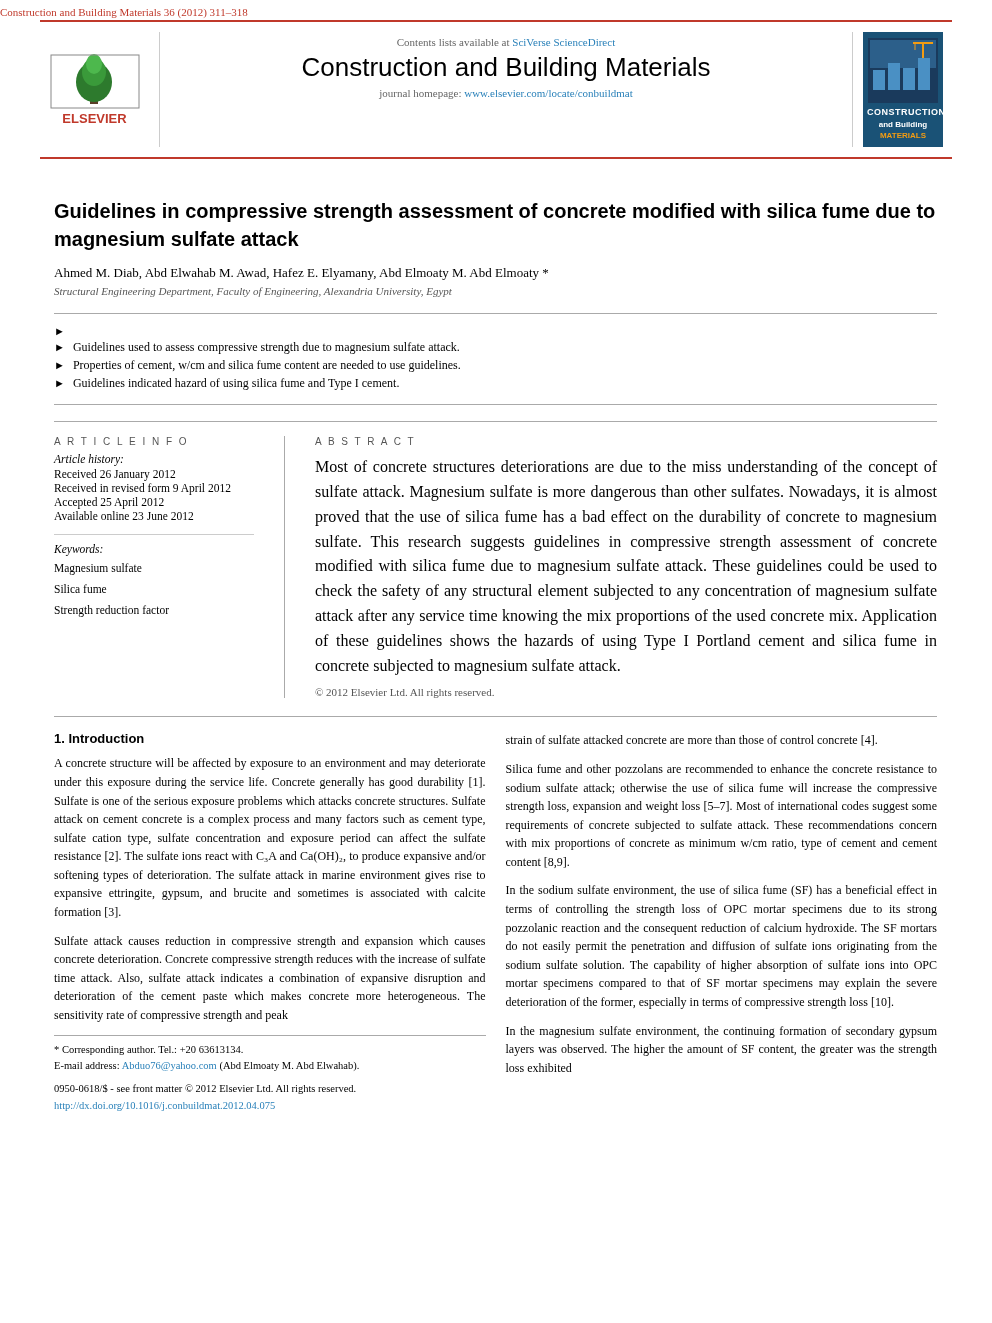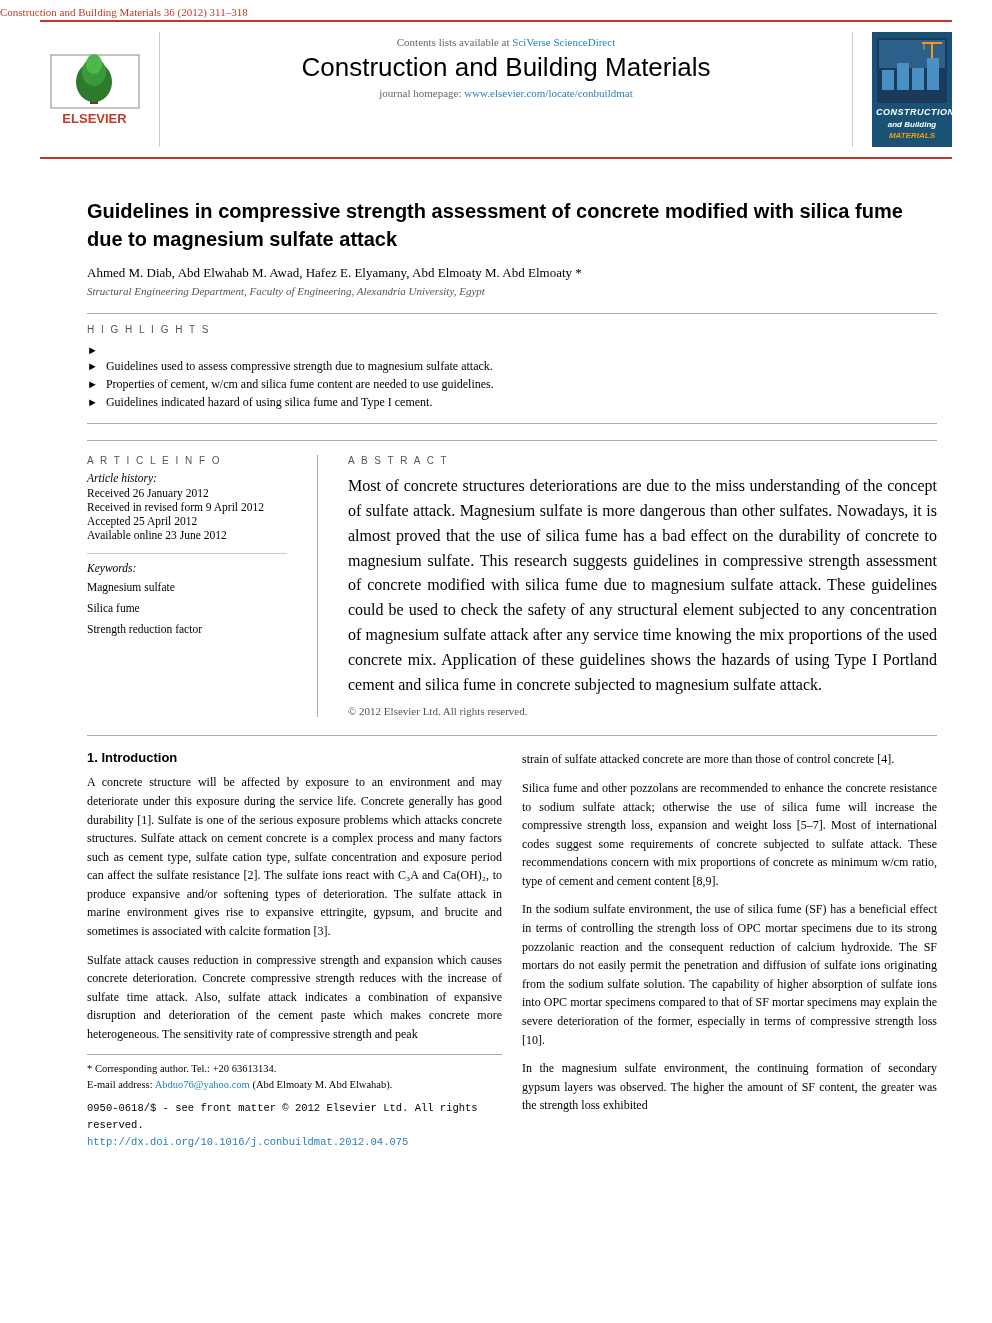--- a/index.html
+++ b/index.html
@@ -60,24 +60,23 @@
 
     .center-info .homepage-line {
       font-size: 11px;
       color: #666;
     }
 
     .journal-header .right-logo {
       width: 100px;
       display: flex;
       align-items: center;
-      justify-content: flex-end;
+      justify-content: flex-start;
       border-left: 1px solid #ccc;
       padding-left: 10px;
-      font-style: italic;
     }
 
     .right-logo-box {
       width: 80px;
       background: #1a5276;
       color: #fff;
       text-align: center;
       padding: 6px 4px;
       font-size: 8px;
       font-family: Arial, sans-serif;
@@ -94,21 +93,21 @@
     }
 
     .right-logo-box .materials-text {
       font-size: 8px;
       color: #f39c12;
       font-weight: bold;
       text-transform: uppercase;
     }
 
     .paper-content {
-      padding: 20px 55px 20px 87px;
+      padding: 20px 55px 20px 54px;
     }
 
     .paper-title {
       font-size: 20px;
       font-weight: bold;
       color: #000;
       margin-bottom: 12px;
       line-height: 1.4;
       font-family: Arial, sans-serif;
     }
@@ -324,21 +323,20 @@
 
   <div style="margin-top: 18px;">
     <div class="paper-title">Guidelines in compressive strength assessment of concrete modified with silica fume due to magnesium sulfate attack</div>
     <div class="authors">
       <span>Ahmed M. Diab, Abd Elwahab M. Awad, Hafez E. Elyamany, Abd Elmoaty M. Abd Elmoaty *</span>
     </div>
     <div class="affiliation">Structural Engineering Department, Faculty of Engineering, Alexandria University, Egypt</div>
   </div>
 
   <div class="highlights-section">
-    <div class="section-label">H I G H L I G H T S</div>
     <div id="highlights-list">
         <div class="highlight-item">
           <span class="arrow">►</span>
         </div>
         <div class="highlight-item">
           <span class="arrow">►</span>
           <span>Guidelines used to assess compressive strength due to magnesium sulfate attack.</span>
         </div>
         <div class="highlight-item">
           <span class="arrow">►</span>
@@ -390,21 +388,21 @@
       <div class="body-paragraph">A concrete structure will be affected by exposure to an environment and may deteriorate under this exposure during the service life. Concrete generally has good durability [1]. Sulfate is one of the serious exposure problems which attacks concrete structures. Sulfate attack on cement concrete is a complex process and many factors such as cement type, sulfate cation type, sulfate concentration and exposure period can affect the sulfate resistance [2]. The sulfate ions react with C₃A and Ca(OH)₂, to produce expansive and/or softening types of deterioration. The sulfate attack in marine environment gives rise to expansive ettringite, gypsum, and brucite and sometimes is associated with calcite formation [3].</div>
       <div class="body-paragraph">Sulfate attack causes reduction in compressive strength and expansion which causes concrete deterioration. Concrete compressive strength reduces with the increase of sulfate time attack. Also, sulfate attack indicates a combination of expansive disruption and deterioration of the cement paste which makes concrete more heterogeneous. The sensitivity rate of compressive strength and peak</div>
 
       <div class="footnote-section">
         <div>* Corresponding author. Tel.: +20 63613134.</div>
         <div>
           <span>E-mail address: </span>
           <span style="color:#2980b9;">Abduo76@yahoo.com</span>
           <span> (Abd Elmoaty M. Abd Elwahab).</span>
         </div>
-        <div style="margin-top:6px;font-family:Liberation Mono, monospace;">
+        <div style="margin-top:6px;">
           <div>0950-0618/$ - see front matter © 2012 Elsevier Ltd. All rights reserved.</div>
           <div style="color:#2980b9;">http://dx.doi.org/10.1016/j.conbuildmat.2012.04.075</div>
         </div>
       </div>
     </div>
 
     <div class="body-right">
       <div class="body-paragraph">strain of sulfate attacked concrete are more than those of control concrete [4].</div>
       <div class="body-paragraph">Silica fume and other pozzolans are recommended to enhance the concrete resistance to sodium sulfate attack; otherwise the use of silica fume will increase the compressive strength loss, expansion and weight loss [5–7]. Most of international codes suggest some requirements of concrete subjected to sulfate attack. These recommendations concern with mix proportions of concrete as minimum w/cm ratio, type of cement and cement content [8,9].</div>
       <div class="body-paragraph">In the sodium sulfate environment, the use of silica fume (SF) has a beneficial effect in terms of controlling the strength loss of OPC mortar specimens due to its strong pozzolanic reaction and the consequent reduction of calcium hydroxide. The SF mortars do not easily permit the penetration and diffusion of sulfate ions originating from the sodium sulfate solution. The capability of higher absorption of sulfate ions into OPC mortar specimens compared to that of SF mortar specimens may explain the severe deterioration of the former, especially in terms of compressive strength loss [10].</div>

